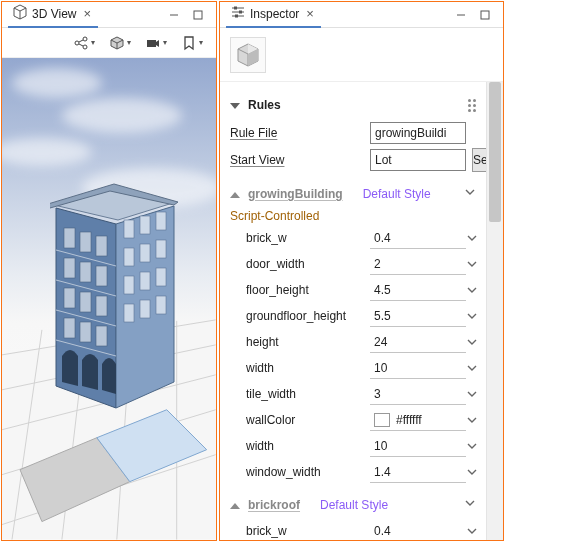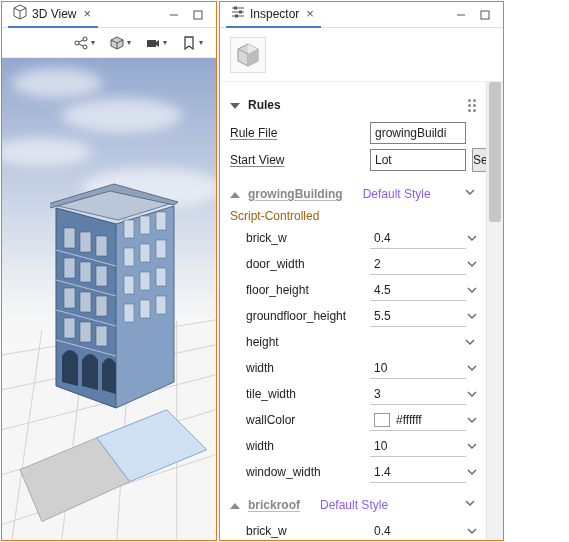--- a/index.html
+++ b/index.html
@@ -317,20 +317,23 @@
               <span>5.5</span>
             </div>
             <span class="chev">
               <svg viewBox="0 0 12 12">
                 <path d="M2 4 L6 8 L10 4" fill="none" stroke="#666" stroke-width="1.4"></path>
               </svg>
             </span>
           </div>
           <div class="row">
             <div class="label indent">height</div>
+            <div class="field-display">
+              <span>24</span>
+            </div>
             <span class="chev">
               <svg viewBox="0 0 12 12">
                 <path d="M2 4 L6 8 L10 4" fill="none" stroke="#666" stroke-width="1.4"></path>
               </svg>
             </span>
           </div>
           <div class="row">
             <div class="label indent">width</div>
             <div class="field-display">
               <span>10</span>

